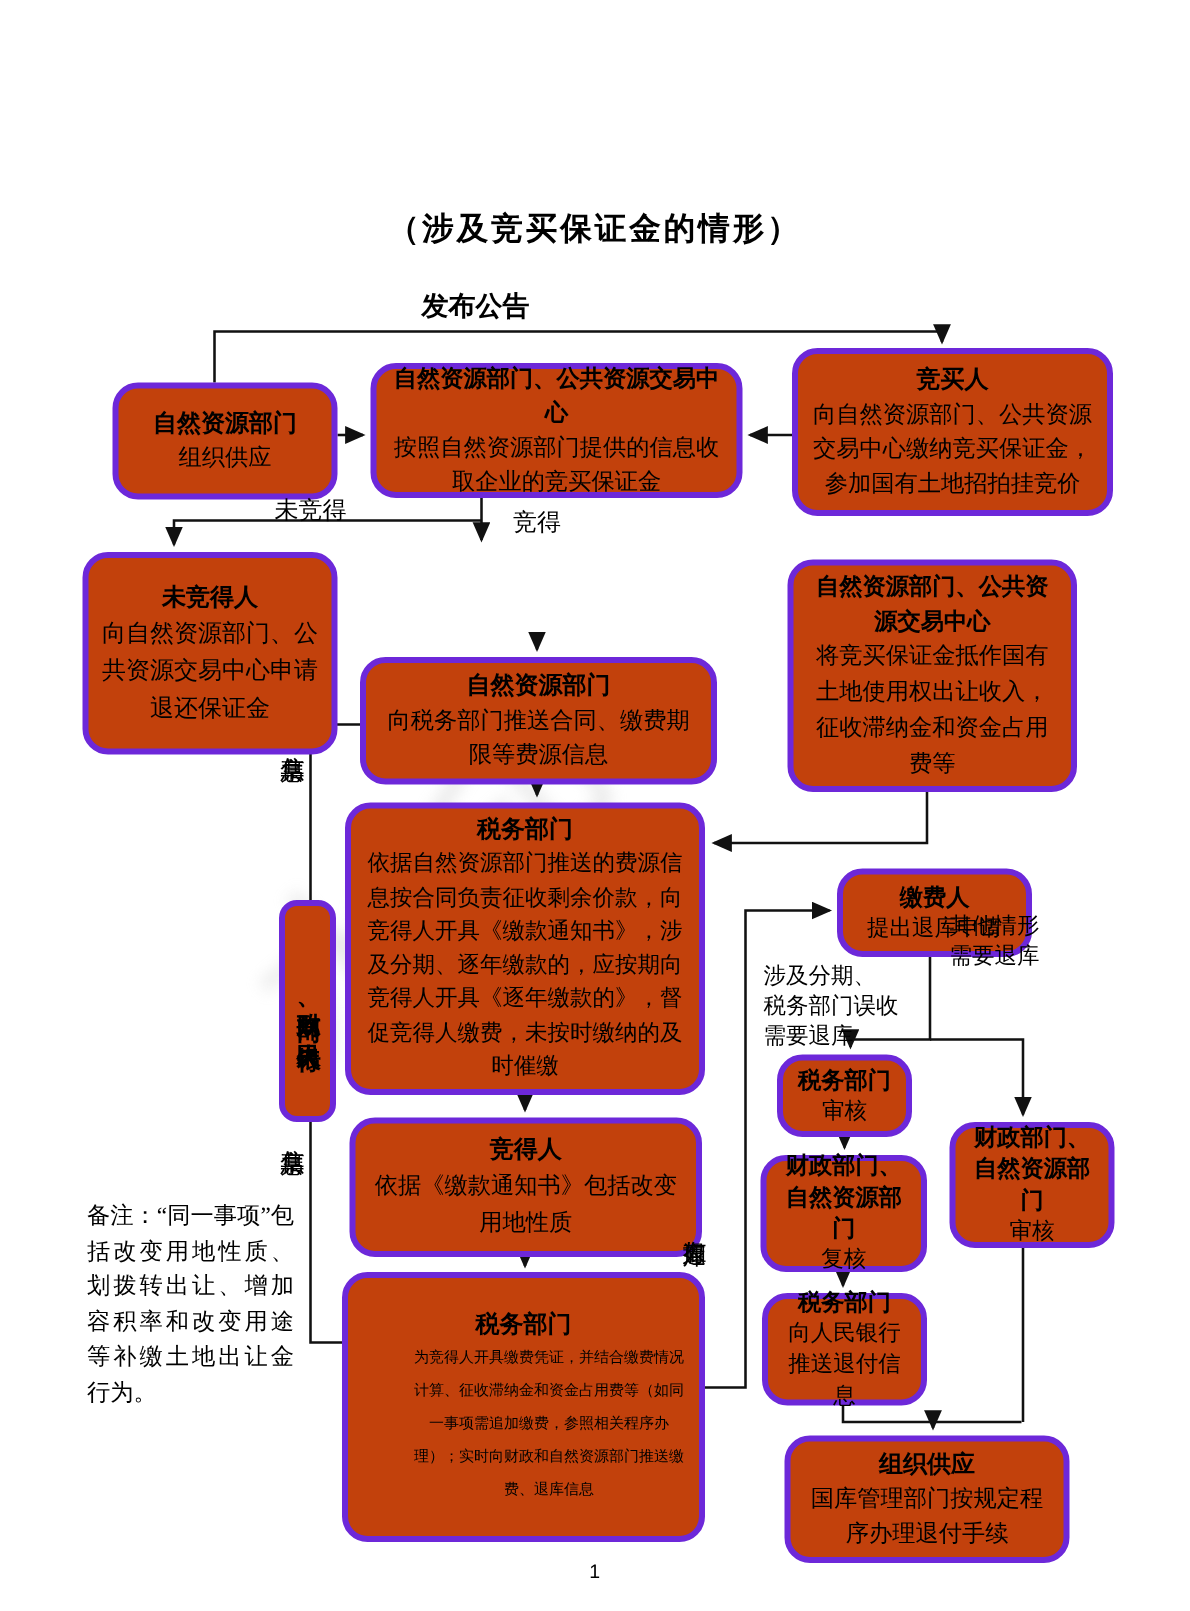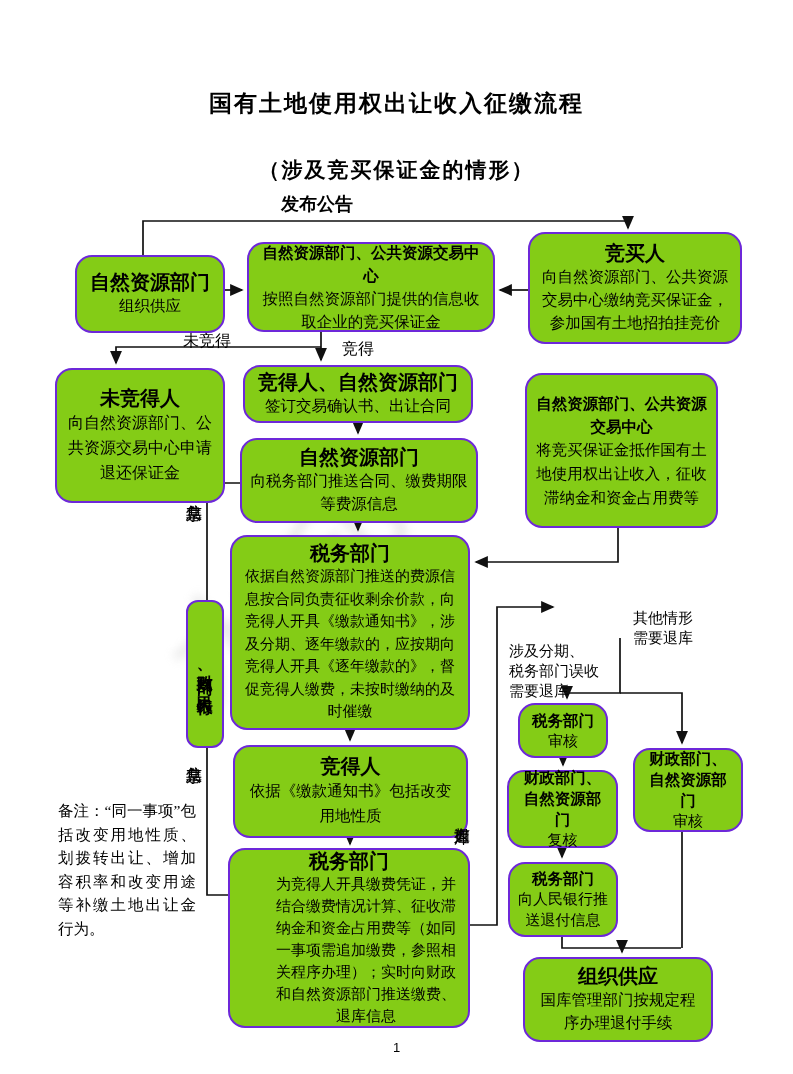--- a/index.html
+++ b/index.html
@@ -2,28 +2,28 @@
 <html><head>
 <meta charset="utf-8">
 <style>
   html,body{margin:0;padding:0;background:#ffffff;}
   #page{
     position:relative;width:793px;height:1074px;background:#ffffff;overflow:hidden;
     font-family:"Liberation Serif","DejaVu Serif",serif;color:#000;
   }
   .ttl{position:absolute;left:0;width:793px;text-align:center;font-weight:bold;letter-spacing:2px;}
   #title1{top:88px;font-size:23px;}
-  #title2{top:138px;font-size:21px;margin-top:18px;}
+  #title2{top:138px;font-size:21px;}
   svg.wires{position:absolute;left:0;top:0;z-index:1;}
   .node{
-    position:absolute;z-index:2;background:#84cc16;border:2px solid #6d28d9;border-radius:17px;
+    position:absolute;z-index:2;background:#c2410c;border:4px solid #6d28d9;border-radius:17px;
     display:flex;flex-direction:column;justify-content:center;align-items:center;
     text-align:center;padding:4px 8px;box-sizing:border-box;
   }
-  .node .t{font-weight:bold;font-size:20px;line-height:23px;}
+  .node .t{font-weight:bold;font-size:16px;line-height:23px;}
   .node .b{font-size:15.5px;line-height:23px;}
   .node.small .t{font-size:15.5px;line-height:21px;}
   .node.small .b{font-size:15px;line-height:21px;}
   .lbl{position:absolute;z-index:3;font-size:16px;line-height:20px;white-space:pre-line;}
   .vert{
     writing-mode:vertical-rl;text-orientation:upright;
     display:flex;justify-content:space-between;align-items:center;white-space:normal;
   }
   #node-fin-pboc{padding:6px 2px;}
   #node-fin-pboc .t{writing-mode:vertical-rl;text-orientation:upright;font-size:16px;letter-spacing:1px;line-height:1.1;}
@@ -36,21 +36,20 @@
     pointer-events:none;
   }
 </style>
 </head>
 <body>
 
 <div id="page">
 
   <div id="watermark">水印</div>
 
-  <div class="ttl" id="title1">国有土地使用权出让收入征缴流程</div>
   <div class="ttl" id="title2">（涉及竞买保证金的情形）</div>
 
   <svg class="wires" width="793" height="1074" viewBox="0 0 793 1074">
     <defs>
       <marker id="ah" markerWidth="9" markerHeight="8" refX="7" refY="3.5" orient="auto">
         <path d="M0,0 L8,3.5 L0,7 Z" fill="#111"></path>
       </marker>
     </defs>
     <g stroke="#111" stroke-width="1.7" fill="none">
       <path d="M143 255 L143 221 L628 221 L628 228" marker-end="url(#ah)"></path>
@@ -101,24 +100,20 @@
   <div class="node" style="left:528px;top:232px;width:214px;height:112px;">
     <span class="t">竞买人</span>
     <span class="b">向自然资源部门、公共资源交易中心缴纳竞买保证金，参加国有土地招拍挂竞价</span>
   </div>
 
   <div class="node" style="left:55px;top:368px;width:170px;height:135px;">
     <span class="t">未竞得人</span>
     <span class="b" style="font-size:16px;line-height:25px;">向自然资源部门、公共资源交易中心申请退还保证金</span>
   </div>
 
-  <div class="node" style="left:243px;top:365px;width:230px;height:58px;">
-    <span class="t">竞得人、自然资源部门</span>
-    <span class="b">签订交易确认书、出让合同</span>
-  </div>
 
   <div class="node" style="left:240px;top:438px;width:238px;height:85px;">
     <span class="t">自然资源部门</span>
     <span class="b">向税务部门推送合同、缴费期限等费源信息</span>
   </div>
 
   <div class="node" style="left:525px;top:373px;width:193px;height:155px;">
     <span class="t" style="font-size:15.5px;">自然资源部门、公共资源交易中心</span>
     <span class="b" style="font-size:15.5px;line-height:24px;">将竞买保证金抵作国有土地使用权出让收入，征收滞纳金和资金占用费等</span>
   </div>
@@ -128,23 +123,27 @@
     <span class="b" style="font-size:15px;line-height:22.5px;">依据自然资源部门推送的费源信息按合同负责征收剩余价款，向竞得人开具《缴款通知书》，涉及分期、逐年缴款的，应按期向竞得人开具《逐年缴款的》，督促竞得人缴费，未按时缴纳的及时催缴</span>
   </div>
 
   <div class="node" style="left:233px;top:745px;width:235px;height:93px;text-align:center;">
     <span class="t">竞得人</span>
     <span class="b" style="line-height:25px;">依据《缴款通知书》包括改变用地性质</span>
   </div>
 
   <div class="node" style="left:228px;top:848px;width:242px;height:180px;">
     <span class="t">税务部门</span>
-    <span class="b" style="font-size:15px;line-height:22px;margin-left:34px;">为竞得人开具缴费凭证，并结合缴费情况计算、征收滞纳金和资金占用费等（如同一事项需追加缴费，参照相关程序办理）；实时向财政和自然资源部门推送缴费、退库信息</span>
+    <span class="b" style="font-size:10px;line-height:22px;margin-left:34px;">为竞得人开具缴费凭证，并结合缴费情况计算、征收滞纳金和资金占用费等（如同一事项需追加缴费，参照相关程序办理）；实时向财政和自然资源部门推送缴费、退库信息</span>
   </div>
 
+  <div class="node small" style="left:558px;top:579px;width:130px;height:59px;">
+    <span class="t">缴费人</span>
+    <span class="b">提出退库申请</span>
+  </div>
 
   <div class="node small" style="left:518px;top:703px;width:90px;height:55px;">
     <span class="t">税务部门</span>
     <span class="b">审核</span>
   </div>
 
   <div class="node small" style="left:507px;top:770px;width:111px;height:78px;">
     <span class="t">财政部门、自然资源部门</span>
     <span class="b">复核</span>
   </div>

